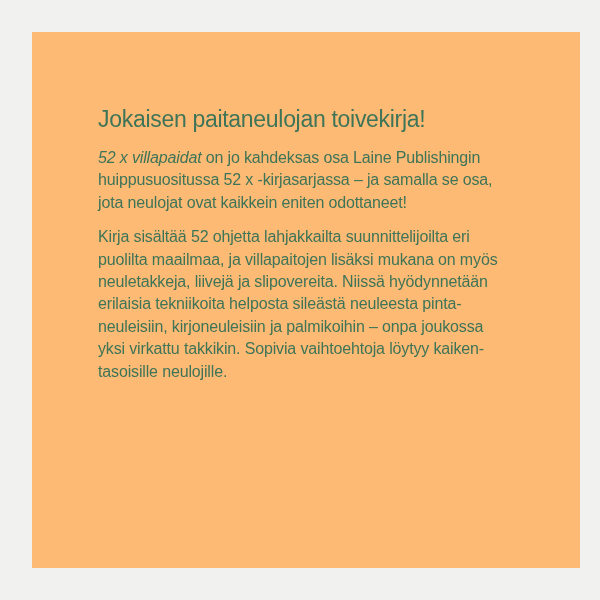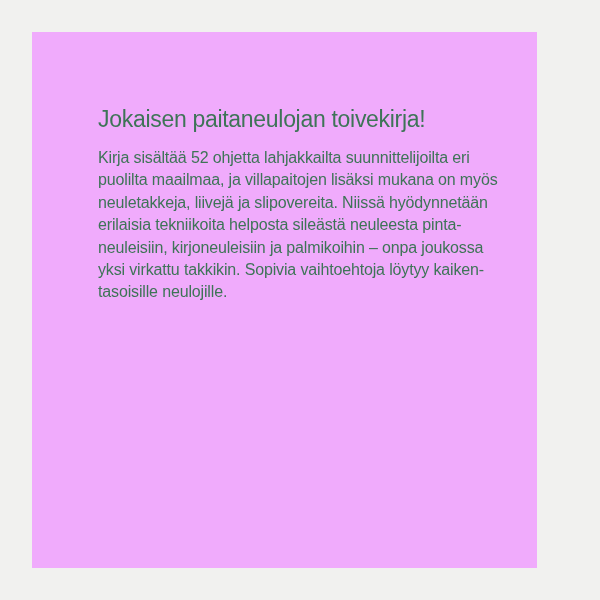--- a/index.html
+++ b/index.html
@@ -11,24 +11,24 @@
     width: 600px;
     height: 600px;
     background: #f1f1ef;
     font-family: "Liberation Sans", sans-serif;
     overflow: hidden;
   }
   .card {
     position: absolute;
     left: 32px;
     top: 32px;
-    width: 505px;
+    width: 548px;
     height: 536px;
     box-sizing: border-box;
-    background: #f0abfc;
+    background: #fdba74;
     padding: 72px 56px 0 66px;
   }
   .title {
     margin: 0 0 13px 0;
     font-size: 23px;
     line-height: 30px;
     font-weight: 400;
     letter-spacing: -0.3px;
     color: #3e7457;
     white-space: pre;
@@ -45,20 +45,23 @@
   .para em {
     font-style: italic;
   }
 </style>
 </head>
 <body>
 
 <div class="page">
   <section class="card">
     <h1 class="title">Jokaisen paitaneulojan toivekirja!</h1>
+    <p class="para"><em>52 x villapaidat</em><span> on jo kahdeksas osa Laine Publishingin
+huippusuositussa 52 x -kirjasarjassa – ja samalla se osa,
+jota neulojat ovat kaikkein eniten odottaneet!</span></p>
     <p class="para">Kirja sisältää 52 ohjetta lahjakkailta suunnittelijoilta eri
 puolilta maailmaa, ja villapaitojen lisäksi mukana on myös
 neuletakkeja, liivejä ja slipovereita. Niissä hyödynnetään
 erilaisia tekniikoita helposta sileästä neuleesta pinta-
 neuleisiin, kirjoneuleisiin ja palmikoihin – onpa joukossa
 yksi virkattu takkikin. Sopivia vaihtoehtoja löytyy kaiken-
 tasoisille neulojille.</p>
   </section>
 </div>
 

